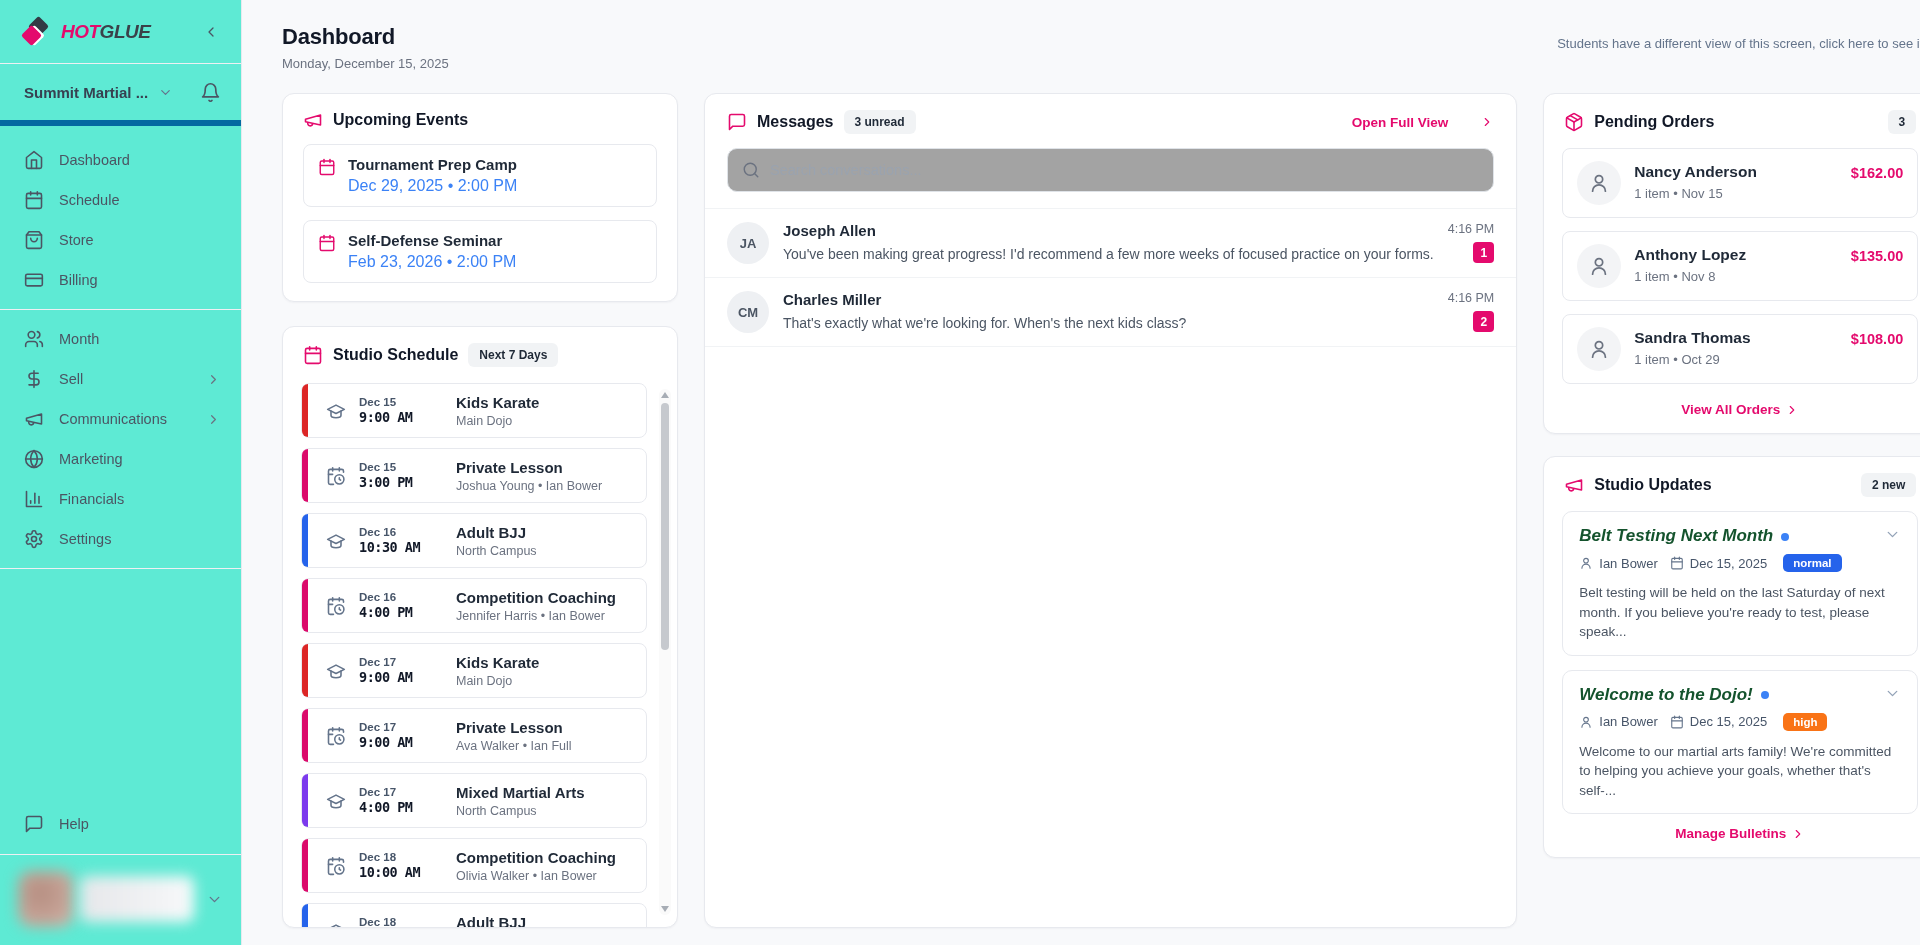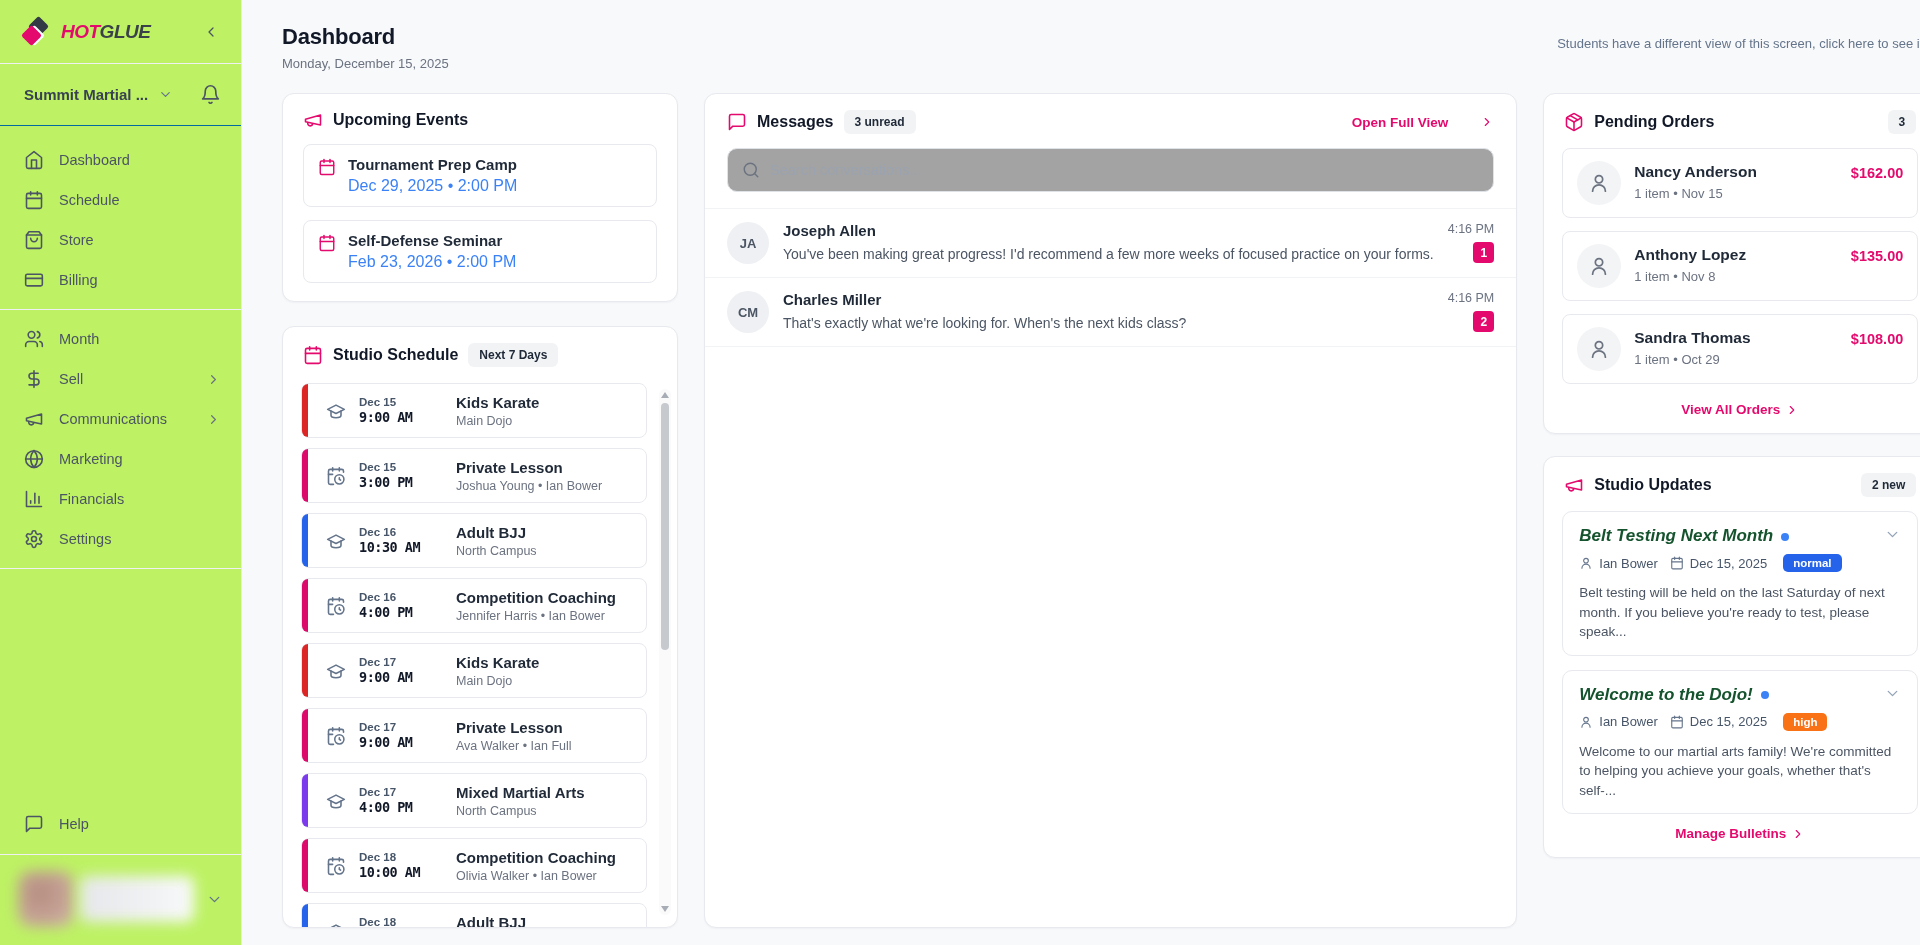--- a/index.html
+++ b/index.html
@@ -7,32 +7,32 @@
   body {
     font-family:"Liberation Sans","DejaVu Sans",sans-serif;
     background:#f8f9fb; color:#111827; display:flex;
     -webkit-font-smoothing:antialiased;
   }
   :root{}
   svg { display:block; }
   .ic { stroke:currentColor; fill:none; stroke-width:1.9; stroke-linecap:round; stroke-linejoin:round; }
 
   
-  .sidebar { width:242px; min-width:242px; background:#bef264; border-right:1px solid #e7e9ee; display:flex; flex-direction:column; }
+  .sidebar { width:242px; min-width:242px; background:#5eead4; border-right:1px solid #e7e9ee; display:flex; flex-direction:column; }
   .logo-row { height:64px; padding:0 18px 0 22px; display:flex; align-items:center; justify-content:space-between; border-bottom:1px solid #eef0f3; }
   .logo { display:flex; align-items:center; gap:9px; }
   .logo-mark { position:relative; width:30px; height:30px; }
   .logo-mark .sq { position:absolute; width:15px; height:15px; transform:rotate(45deg); border-radius:2.5px; }
   .logo-mark .sq.dark { background:#323a45; top:2px; left:9px; }
   .logo-mark .sq.pink { background:#e40a6d; top:11px; left:2px; box-shadow:2px -2px 0 0 #ffffff; }
   .logo-text { font-size:19px; font-weight:800; font-style:italic; letter-spacing:-0.5px; color:#3a4149; }
   .logo-text .hot { color:#e40a6d; }
   .collapse-btn { color:#4b5563; cursor:pointer; padding:4px; }
 
-  .org-row { height:62px; padding:0 20px 0 24px; display:flex; align-items:center; gap:8px; border-bottom:1px solid #0369a1; }
+  .org-row { height:62px; padding:0 20px 0 24px; display:flex; align-items:center; gap:8px; border-bottom:6px solid #0369a1; }
   .org-name { font-size:15px; font-weight:700; color:#374151; white-space:nowrap; overflow:hidden; }
   .org-caret { color:#64748b; margin-left:2px; }
   .bell-btn { margin-left:auto; color:#4b5563; cursor:pointer; }
 
   .nav { padding:14px 0 0; }
   .nav-item { height:40px; display:flex; align-items:center; gap:15px; padding:0 20px 0 24px; color:#4b5563; font-size:14.5px; font-weight:500; cursor:pointer; }
   .nav-icon { color:#4b5563; width:20px; height:20px; flex:0 0 20px; }
   .nav-caret { margin-left:auto; color:#6b7280; }
   .nav-divider { height:1px; background:#eef0f3; margin:9px 0; }
 

